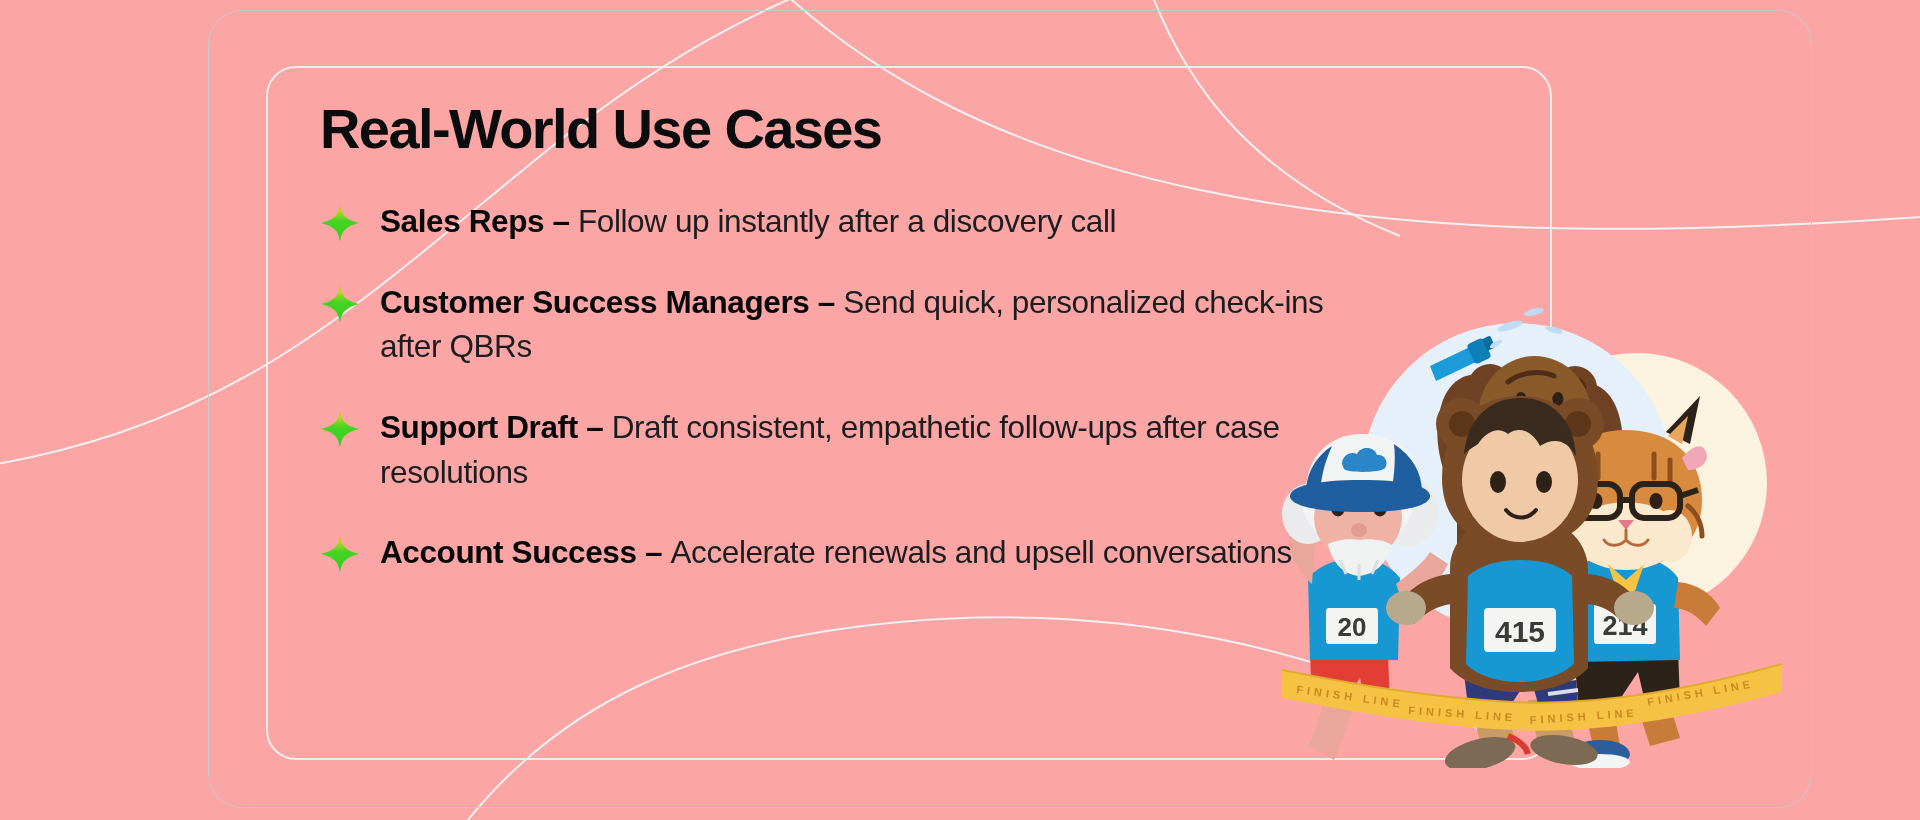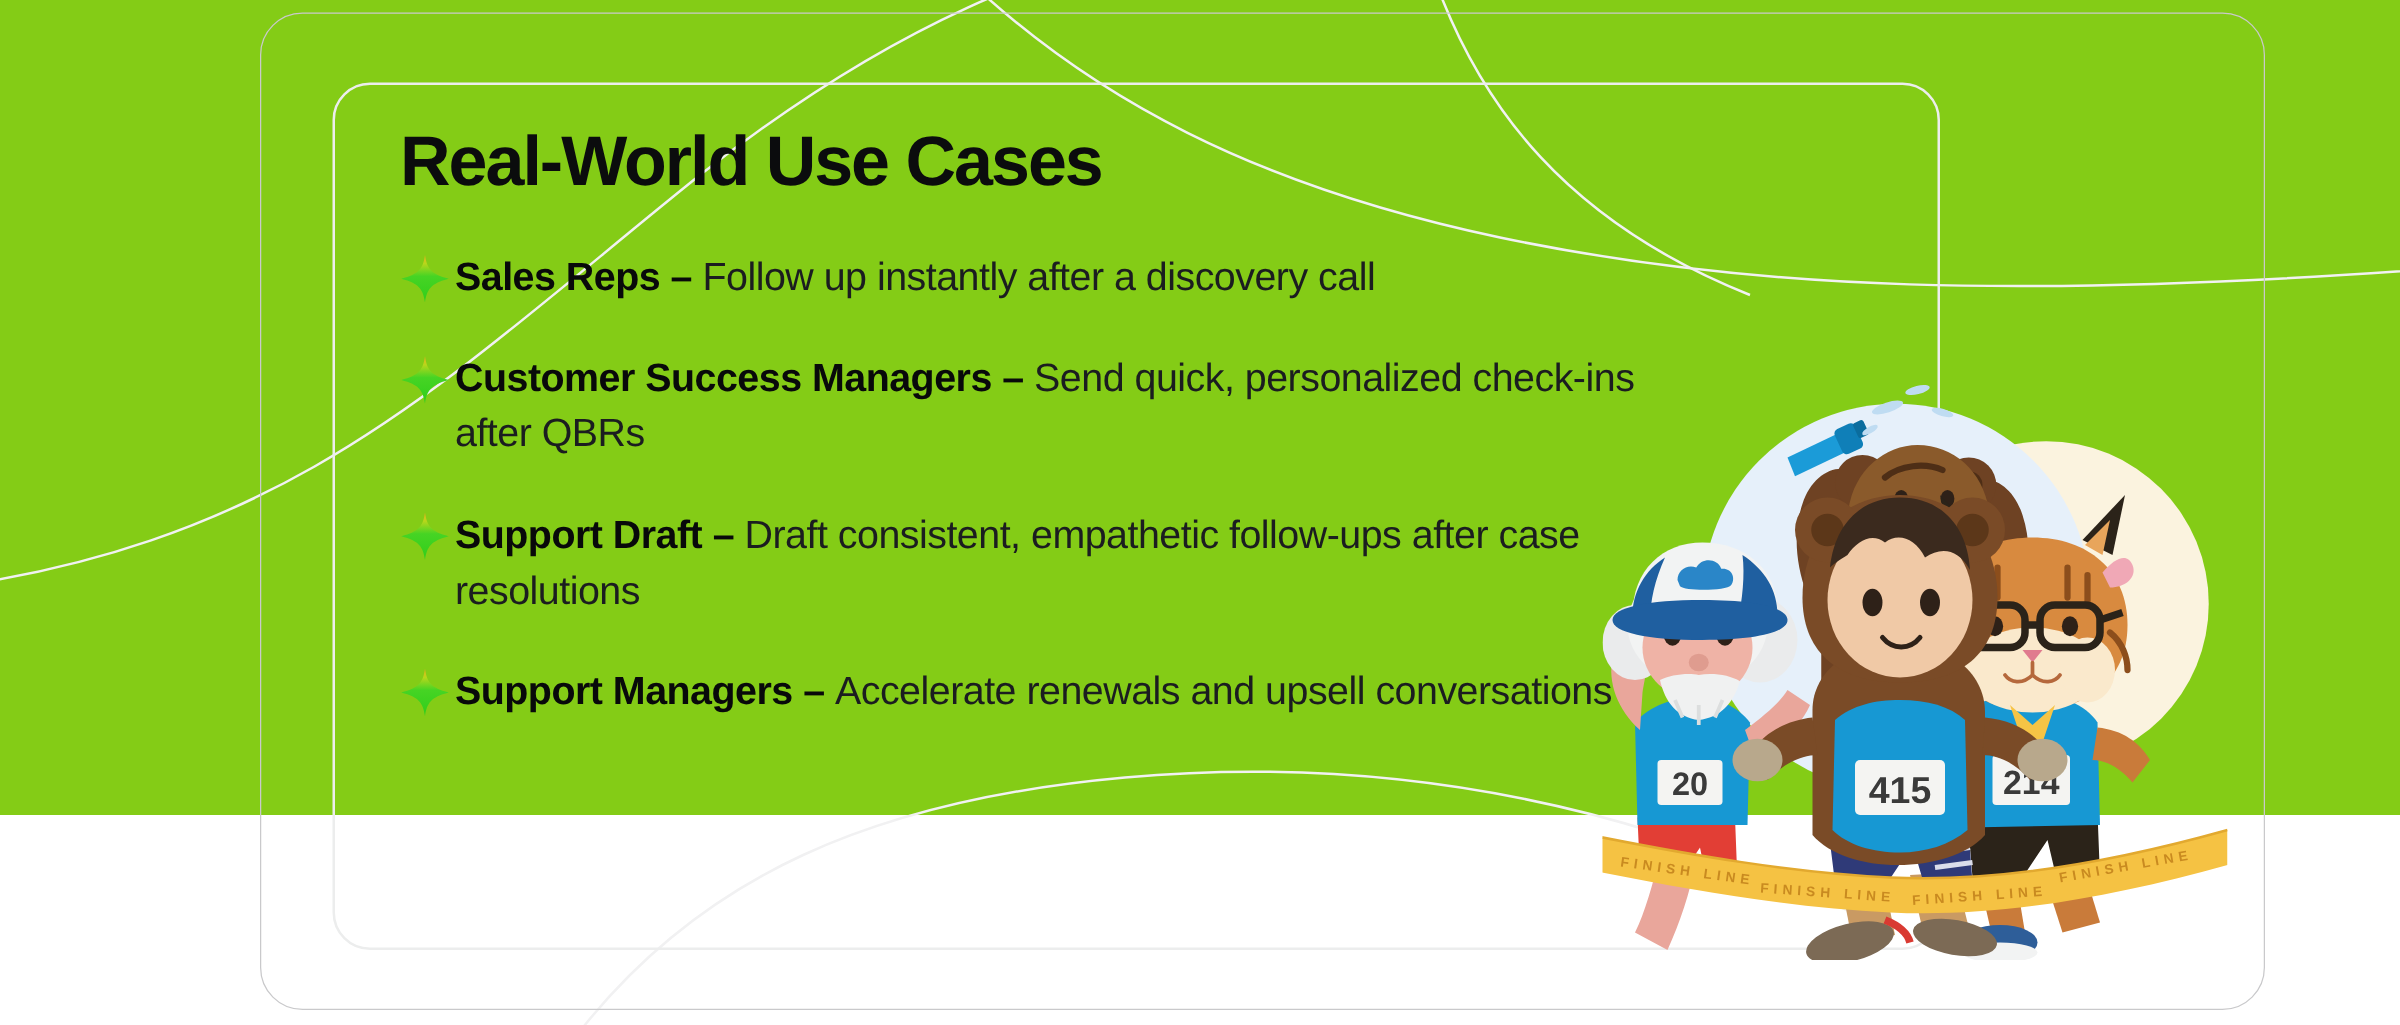--- a/index.html
+++ b/index.html
@@ -9,22 +9,22 @@
     width: 1920px;
     height: 820px;
     background: #ffffff;
     font-family: "Liberation Sans", sans-serif;
     overflow: hidden;
   }
 
   #stage {
     position: relative;
     width: 1920px;
-    height: 652px;
-    background: #84cc16;
+    height: 820px;
+    background: #fca5a5;
   }
 
   
   .bg-decor {
     position: absolute;
     inset: 0;
     width: 1920px;
     height: 820px;
     pointer-events: none;
   }
@@ -74,21 +74,21 @@
 
   .bullet-list {
     list-style: none;
     margin: 0;
     padding: 0;
   }
 
   .bullet-item {
     display: flex;
     align-items: flex-start;
-    gap: 4px;
+    gap: 20px;
     margin-bottom: 36px;
   }
 
   .bullet-item:last-child { margin-bottom: 0; }
 
   .sparkle-icon {
     flex: 0 0 auto;
     width: 40px;
     height: 40px;
     margin-top: 4px;
@@ -216,21 +216,21 @@
                 <stop offset="0%" stop-color="#F7A81B"></stop>
                 <stop offset="18%" stop-color="#B7D71B"></stop>
                 <stop offset="45%" stop-color="#46D424"></stop>
                 <stop offset="100%" stop-color="#2FCE1B"></stop>
               </linearGradient>
             </defs>
             <path d="M20 1 C21.6 11.6 24.6 16.2 39 20 C24.6 23.8 21.6 28.4 20 39 C18.4 28.4 15.4 23.8 1 20 C15.4 16.2 18.4 11.6 20 1 Z" fill="url(#sg4)"></path>
           </svg>
         </span>
         <span class="bullet-text">
-          <span class="role">Support Managers</span><span class="dash">&nbsp;</span><span class="dash">–</span><span class="desc">&nbsp;</span><span class="desc">Accelerate renewals and upsell conversations</span>
+          <span class="role">Account Success</span><span class="dash">&nbsp;</span><span class="dash">–</span><span class="desc">&nbsp;</span><span class="desc">Accelerate renewals and upsell conversations</span>
         </span>
       </li>
 
     </ul>
   </div>
 
   <svg class="illustration" viewBox="0 0 500 500" aria-hidden="true">
 
     <circle cx="355" cy="215" r="130" fill="#FBF3DF"></circle>
     <circle cx="235" cy="210" r="155" fill="#E6F0FA"></circle>

